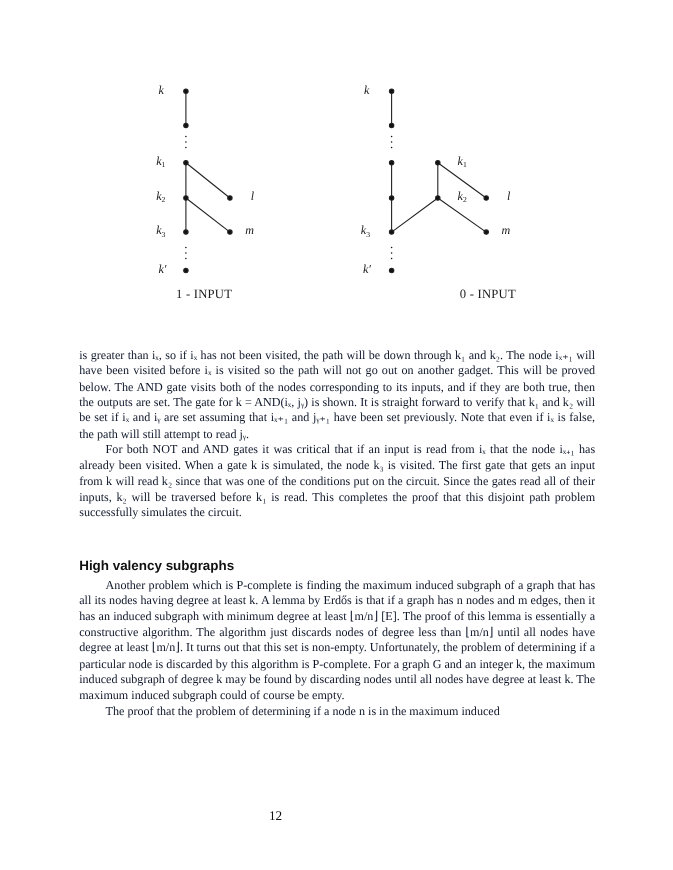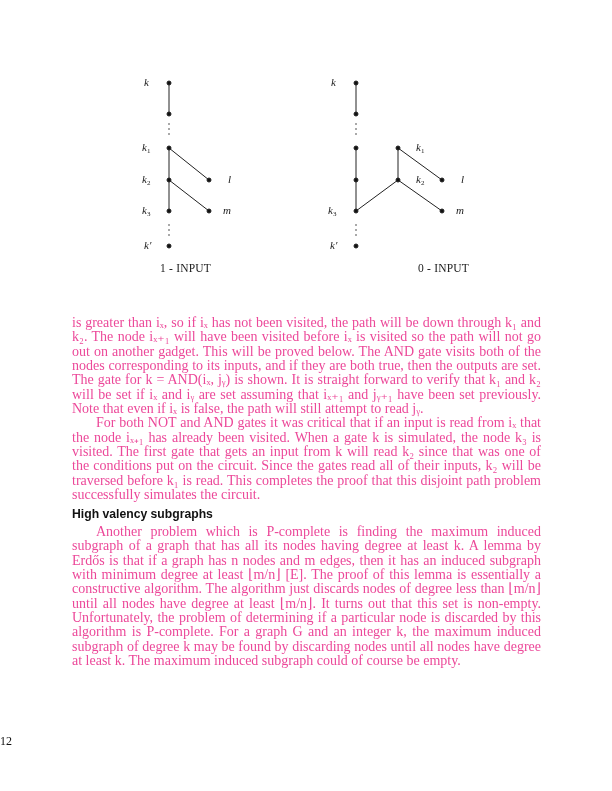--- a/index.html
+++ b/index.html
@@ -7,27 +7,27 @@
       font-family: "DejaVu Serif", "Liberation Serif", serif; color: #1a1a1a; }
     .fig { position: absolute; left: 0; top: 0; width: 612px; height: 300px; }
     .fig svg { position: absolute; left: 0; top: 0; }
     .lbl { position: absolute; font-family: "Liberation Serif", "DejaVu Serif", serif;
       font-style: italic; font-size: 11px; line-height: 12px; color: #1a1a1a; }
     .lbl sub { font-size: 7px; font-style: normal; vertical-align: -2px; }
     .caption { position: absolute; top: 262px; font-family: "Liberation Serif", serif;
       font-size: 11.5px; letter-spacing: 0.2px; color: #1a1a1a; }
     .body-text { position: absolute; left: 72px; width: 469px;
       font-family: "Liberation Serif", "DejaVu Serif", serif;
-      font-size: 14px; line-height: 14.35px; text-align: justify; color: #ec4899; }
+      font-size: 11px; line-height: 14.35px; text-align: justify; color: #0f172a; }
     .body-text p { margin: 0; }
     .body-text p.indent { text-indent: 24px; font-family: Liberation Serif, serif; }
     .heading { position: absolute; left: 72px; top: 507px;
       font-family: Liberation Sans, sans-serif; font-weight: bold;
       font-size: 12.2px; color: #111; }
-    .page-num { position: absolute; top: 734px; left: 0; width: 501px; text-align: left;
+    .page-num { position: absolute; top: 734px; left: 0; width: 501px; text-align: center;
       font-family: "Liberation Serif", serif; font-size: 12px; color: #111; }
   </style>
 </head>
 <body>
 
 <div class="fig">
   <svg width="612" height="300">
     <g stroke="#222" stroke-width="1" fill="#111">
       <line x1="169" y1="83" x2="169" y2="114"></line>
       <line x1="169" y1="148" x2="169" y2="211"></line>
@@ -99,15 +99,16 @@
 
 <div class="body-text" style="top:316px;">
   <p>is greater than iₓ, so if iₓ has not been visited, the path will be down through k₁ and k₂. The node iₓ₊₁ will have been visited before iₓ is visited so the path will not go out on another gadget. This will be proved below. The AND gate visits both of the nodes corresponding to its inputs, and if they are both true, then the outputs are set. The gate for k = AND(iₓ, jᵧ) is shown. It is straight forward to verify that k₁ and k₂ will be set if iₓ and iᵧ are set assuming that iₓ₊₁ and jᵧ₊₁ have been set previously. Note that even if iₓ is false, the path will still attempt to read jᵧ.</p>
   <p class="indent">For both NOT and AND gates it was critical that if an input is read from iₓ that the node iₓ₊₁ has already been visited. When a gate k is simulated, the node k₃ is visited. The first gate that gets an input from k will read k₂ since that was one of the conditions put on the circuit. Since the gates read all of their inputs, k₂ will be traversed before k₁ is read. This completes the proof that this disjoint path problem successfully simulates the circuit.</p>
 </div>
 
 <div class="heading">High valency subgraphs</div>
 
 <div class="body-text" style="top:525px;">
   <p class="indent">Another problem which is P-complete is finding the maximum induced subgraph of a graph that has all its nodes having degree at least k. A lemma by Erdős is that if a graph has n nodes and m edges, then it has an induced subgraph with minimum degree at least ⌊m/n⌋ [E]. The proof of this lemma is essentially a constructive algorithm. The algorithm just discards nodes of degree less than ⌊m/n⌋ until all nodes have degree at least ⌊m/n⌋. It turns out that this set is non-empty. Unfortunately, the problem of determining if a particular node is discarded by this algorithm is P-complete. For a graph G and an integer k, the maximum induced subgraph of degree k may be found by discarding nodes until all nodes have degree at least k. The maximum induced subgraph could of course be empty.</p>
+  <p class="indent">The proof that the problem of determining if a node n is in the maximum induced</p>
 </div>
 
 <div class="page-num">12</div>
 
 </body></html>

